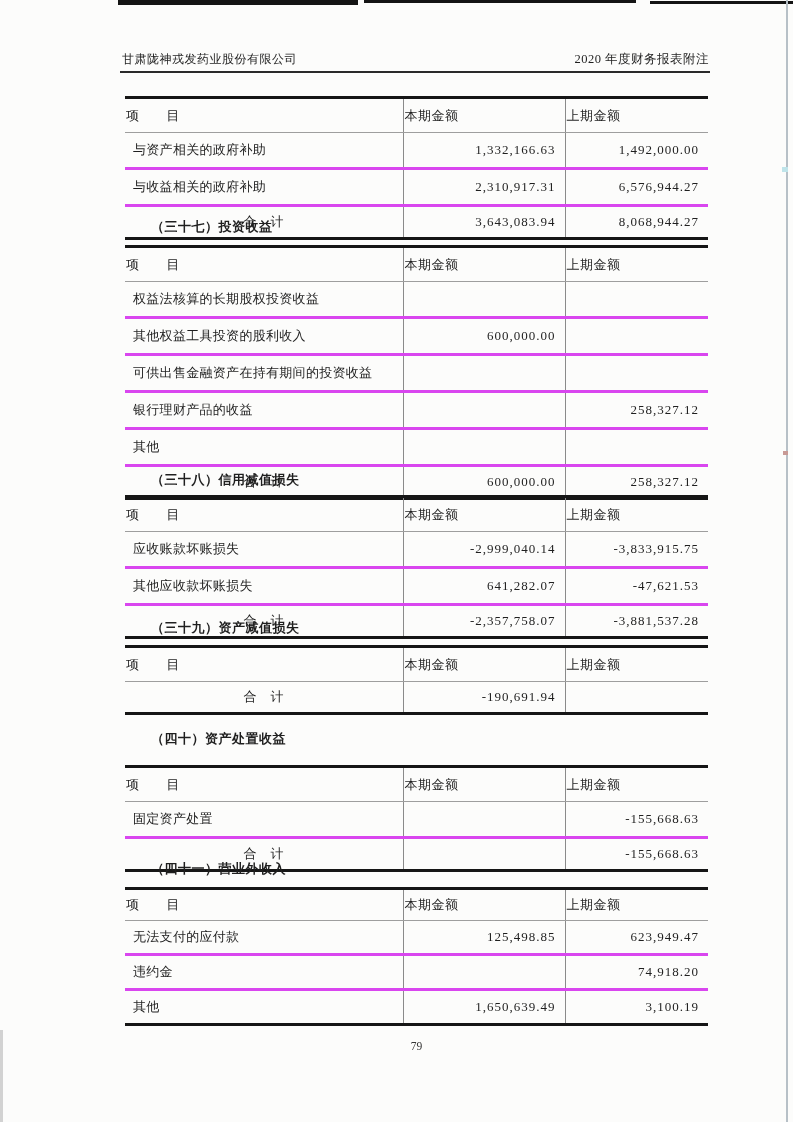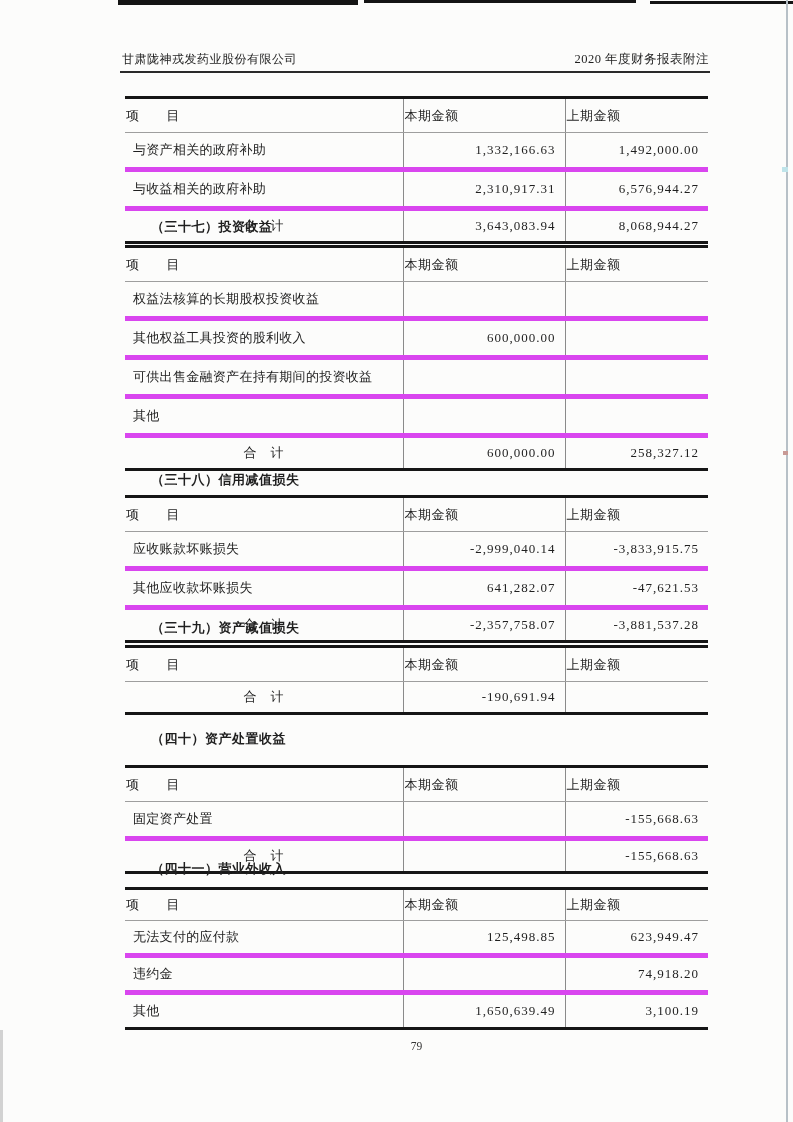--- a/index.html
+++ b/index.html
@@ -34,21 +34,21 @@
     border-top:3px solid #161616;border-bottom:3px solid #161616;
     font-size:13px;
   }
   table.fin col.c1{width:278px;}
   table.fin col.c2{width:162px;}
   table.fin col.c3{width:143px;}
   table.fin th{
     height:31px;font-weight:normal;text-align:left;
     border-bottom:1px solid #9e9e9e;letter-spacing:.5px;
   }
-  table.fin td{height:32px;border-bottom:5px solid #d946ef;}
+  table.fin td{height:32px;border-bottom:3px solid #d946ef;}
   table.fin tr:last-child td{border-bottom:none;}
   table.fin th:nth-child(2),table.fin td:nth-child(2),
   table.fin th:nth-child(3),table.fin td:nth-child(3){border-left:1px solid #8a8a8a;}
   td.lbl{text-align:left;padding-left:8px;letter-spacing:.3px;}
   td.num{text-align:right;padding-right:9px;letter-spacing:1px;font-variant-numeric:tabular-nums;}
   tr.total-row td{height:28px;}
   td.total-lbl{text-align:center;letter-spacing:.5px;}
   table.compact th{height:28px;}
   table.compact td{height:30px;}
 
@@ -127,20 +127,25 @@
         <td class="lbl">其他权益工具投资的股利收入</td>
         <td class="num">600,000.00</td>
         <td class="num"></td>
       </tr>
       <tr>
         <td class="lbl">可供出售金融资产在持有期间的投资收益</td>
         <td class="num"></td>
         <td class="num"></td>
       </tr>
       <tr>
+        <td class="lbl">银行理财产品的收益</td>
+        <td class="num"></td>
+        <td class="num">258,327.12</td>
+      </tr>
+      <tr>
         <td class="lbl">其他</td>
         <td class="num"></td>
         <td class="num"></td>
       </tr>
       <tr class="total-row">
         <td class="total-lbl">合　计</td>
         <td class="num">600,000.00</td>
         <td class="num">258,327.12</td>
       </tr>
     </tbody>

